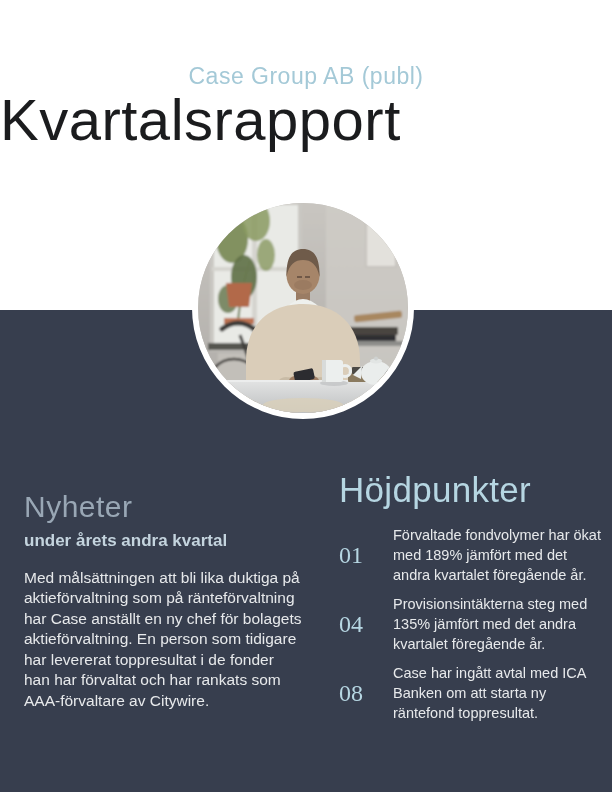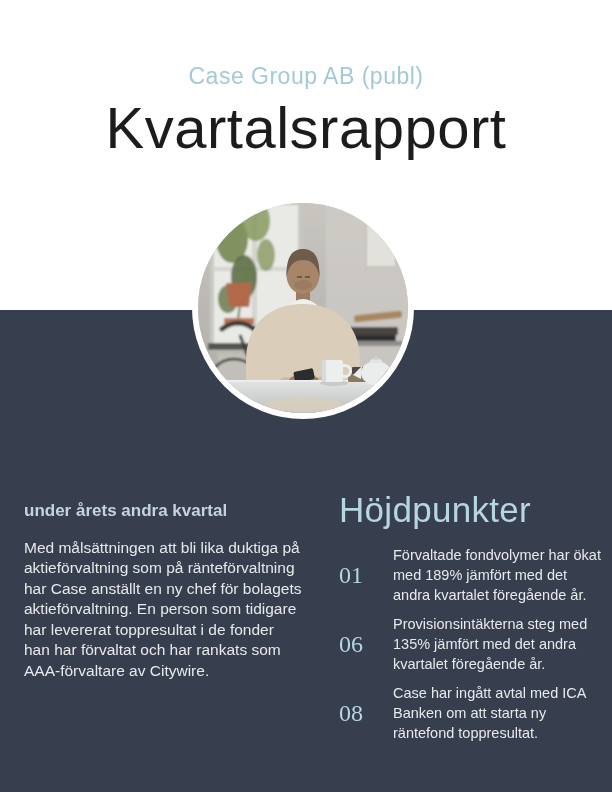--- a/index.html
+++ b/index.html
@@ -10,21 +10,21 @@
   }
   .page{position:relative;width:612px;height:792px;background:#ffffff;}
 
   
   .hero{position:absolute;top:0;left:0;right:0;height:310px;background:#ffffff;margin-top:11px;}
   .eyebrow{
     position:absolute;top:52px;left:0;width:100%;text-align:center;
     font-size:23px;font-weight:400;letter-spacing:.5px;color:#A4C9D7;
   }
   .title{
-    position:absolute;top:86px;left:0;width:100%;text-align:center;
+    position:absolute;top:78px;left:0;width:100%;
     font-size:58px;line-height:1.08;font-weight:300;letter-spacing:.5px;color:#1B1C1E;
   }
   .date-range{
     position:absolute;top:148px;left:0;width:100%;text-align:center;
     font-size:34px;line-height:1.1;font-weight:300;letter-spacing:.8px;color:#1B1C1E;
   }
 
   
   .band{position:absolute;top:310px;left:0;right:0;bottom:0;background:#373E4E;}
 
@@ -41,21 +41,21 @@
   .news-heading{
     margin:0;font-size:30px;font-weight:300;letter-spacing:.5px;color:#99A7B5;line-height:1;
   }
   .news-subheading{
     margin:9px 0 8px 0;font-size:17px;font-weight:700;color:#C4D4DE;line-height:1.15;
   }
   .news-body{
     margin:17px 0 16px 0;font-size:15.5px;line-height:20.5px;font-weight:400;color:#E7E9EB;
   }
 
-  .highlights{position:absolute;left:339px;top:492px;width:264px;z-index:2;}
+  .highlights{position:absolute;left:339px;top:472px;width:264px;z-index:2;}
   .highlights-heading{
     margin:0;font-size:35px;font-weight:300;letter-spacing:.3px;color:#B6D6E2;line-height:1.05;
   }
   .highlights-list{margin-top:16px;}
   .highlight-item{display:flex;align-items:center;gap:14px;margin-bottom:9px;}
   .highlight-number{
     flex:0 0 40px;font-family:"Liberation Serif","DejaVu Serif",serif;
     font-size:24px;color:#B6D6E2;line-height:1;text-align:left;
   }
   .highlight-text{font-size:14.5px;line-height:20px;color:#E7E9EB;}
@@ -161,33 +161,34 @@
           <ellipse cx="136" cy="180" rx="14" ry="3" fill="#b9bbbc" opacity=".6"></ellipse>
           <circle cx="147" cy="168" r="5.5" fill="none" stroke="#ecefee" stroke-width="3.2"></circle>
           <rect x="124" y="157" width="21" height="22" rx="2.5" fill="#ecefee"></rect>
           <rect x="124" y="157" width="4" height="22" fill="#d8dbda"></rect>
         </g>
       </g>
     </svg>
   </div>
 
   <div class="news">
+    <h2 class="news-heading">Nyheter</h2>
     <h3 class="news-subheading">under årets andra kvartal</h3>
     <p class="news-body">Med målsättningen att bli lika duktiga på aktieförvaltning som på ränteförvaltning har Case anställt en ny chef för bolagets aktieförvaltning. En person som tidigare har levererat toppresultat i de fonder han har förvaltat och har rankats som AAA-förvaltare av Citywire.</p>
   </div>
 
   <div class="highlights">
     <h2 class="highlights-heading">Höjdpunkter</h2>
     <div class="highlights-list">
       <div class="highlight-item">
         <div class="highlight-number">01</div>
         <div class="highlight-text">Förvaltade fondvolymer har ökat med 189% jämfört med det andra kvartalet föregående år.</div>
       </div>
       <div class="highlight-item">
-        <div class="highlight-number">06</div>
+        <div class="highlight-number">04</div>
         <div class="highlight-text">Provisionsintäkterna steg med 135% jämfört med det andra kvartalet föregående år.</div>
       </div>
       <div class="highlight-item">
         <div class="highlight-number">08</div>
         <div class="highlight-text">Case har ingått avtal med ICA Banken om att starta ny räntefond toppresultat.</div>
       </div>
     </div>
   </div>
 
 </div>

